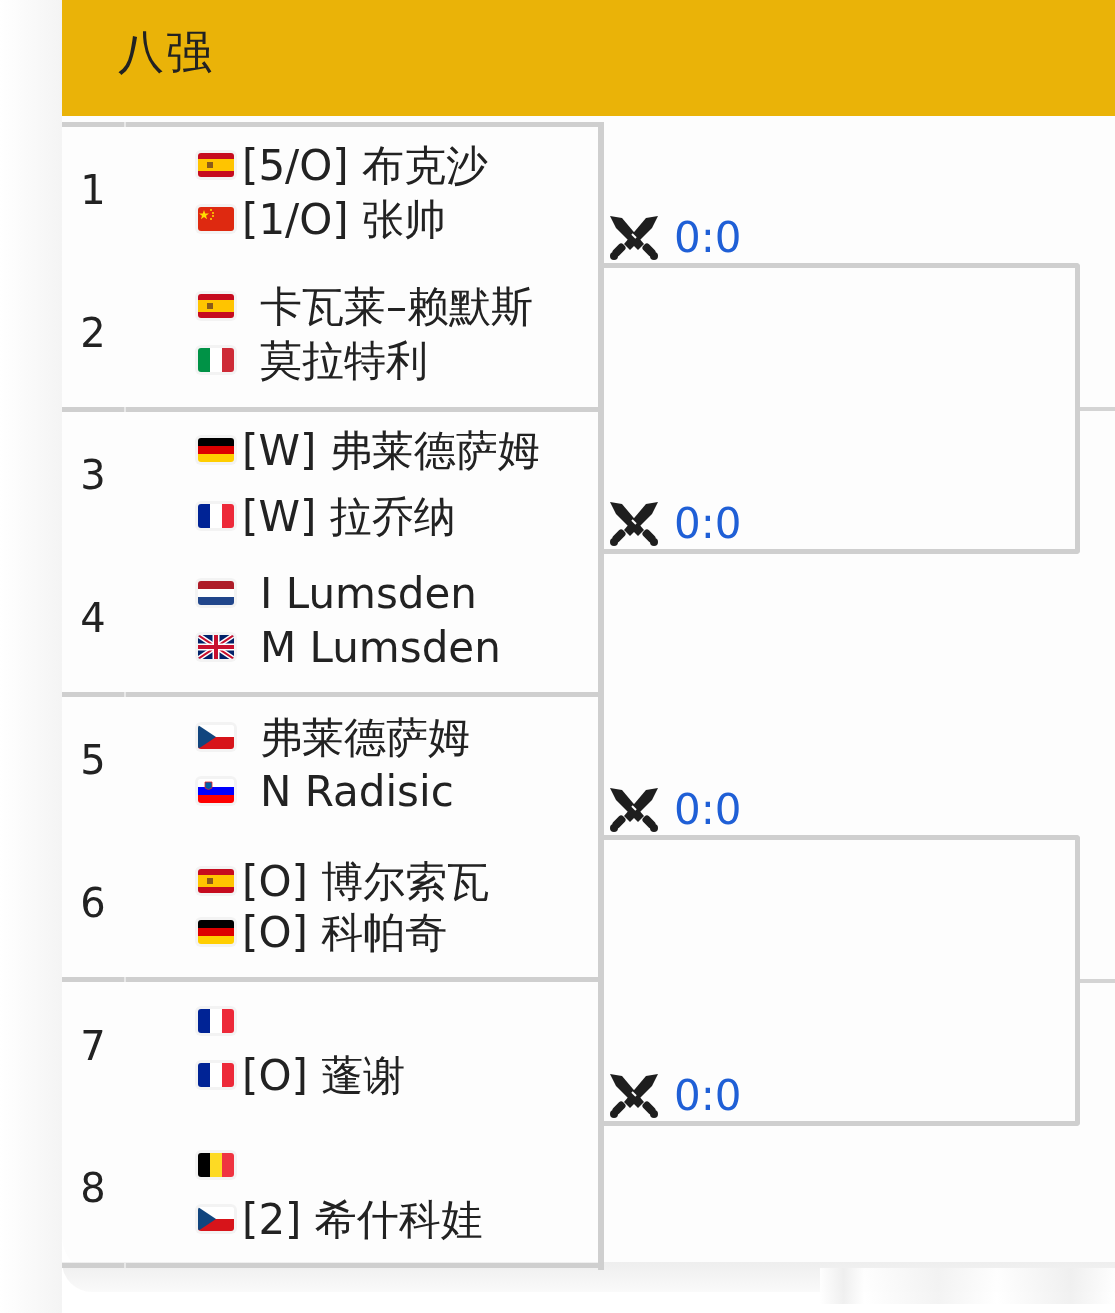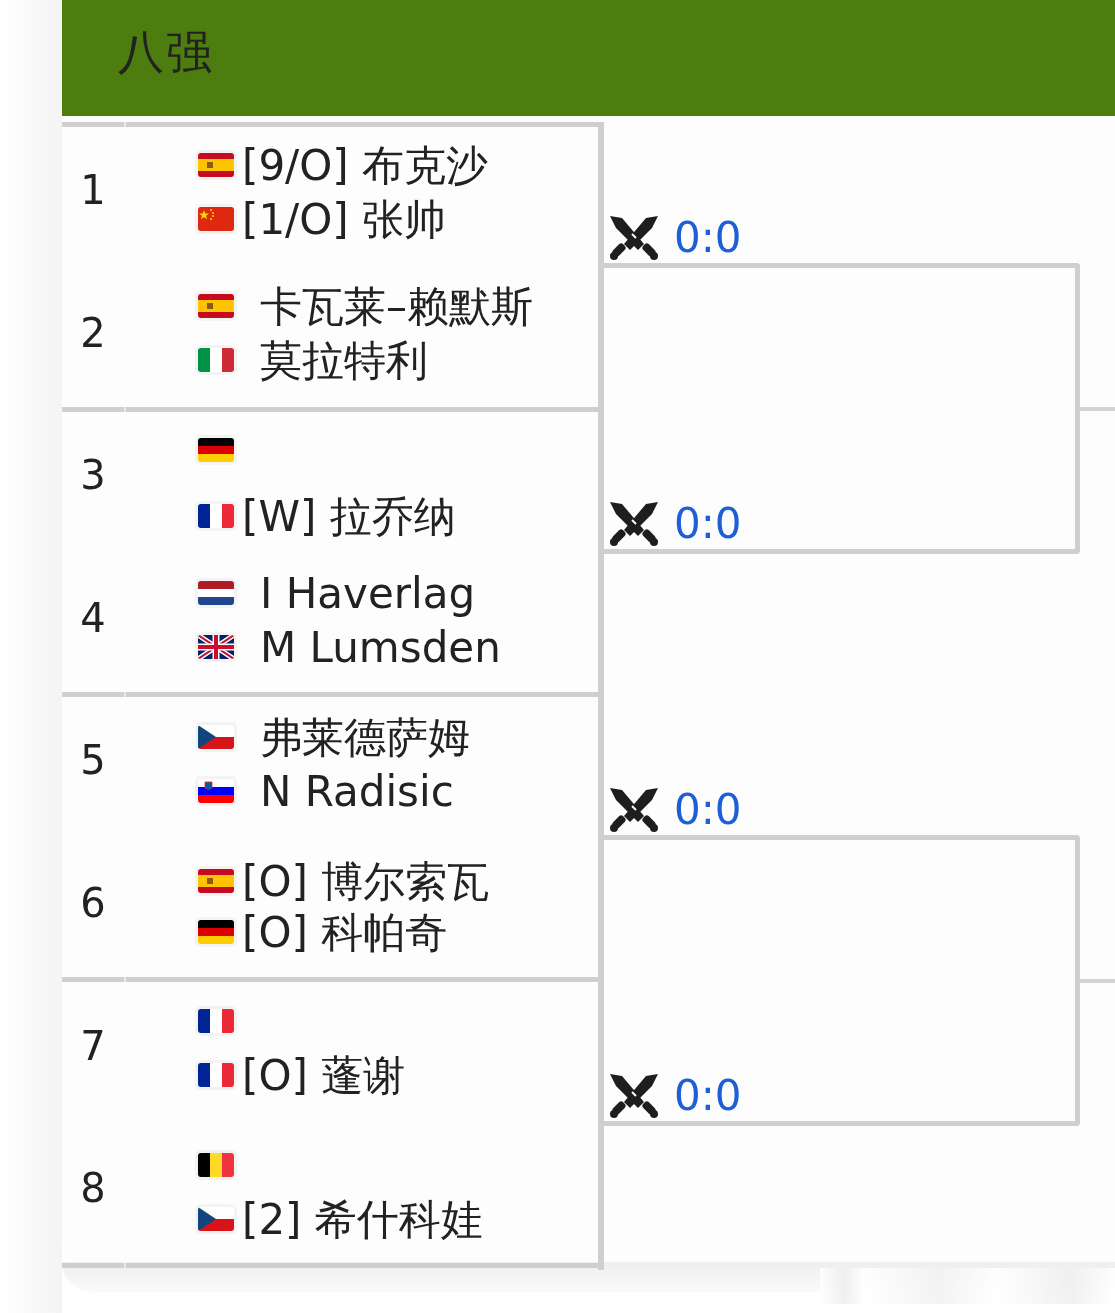--- a/index.html
+++ b/index.html
@@ -1,21 +1,21 @@
 <!DOCTYPE html>
 <html><head>
 <meta charset="utf-8">
 <style>
   * { box-sizing: border-box; margin: 0; padding: 0; }
   html, body { width: 1115px; height: 1313px; background: #ffffff; overflow: hidden; }
   body { position: relative; font-family: "DejaVu Sans", "Liberation Sans", sans-serif; color: #222; }
   .page { position: absolute; left: 0; top: 0; width: 1115px; height: 1313px; background: #fff; }
   .left-fade { position: absolute; left: 0; top: 0; width: 62px; height: 1313px;
     background: linear-gradient(to right, #ffffff 0%, #f4f4f4 100%); }
-  .header { position: absolute; left: 62px; top: 0; width: 1053px; height: 116px; background: #4d7c0f; }
+  .header { position: absolute; left: 62px; top: 0; width: 1053px; height: 116px; background: #eab308; }
   .header-title { position: absolute; left: 56px; top: 22px; font-size: 46px; color: #222; letter-spacing: 2px; }
   .card { position: absolute; left: 62px; top: 116px; width: 1053px; height: 1160px; background: #fdfdfd;
     border-bottom-left-radius: 40px; overflow: hidden; }
   .card-shadow { position: absolute; left: 62px; top: 1262px; width: 1053px; height: 30px;
     background: linear-gradient(to bottom, #eeeeee, #fafafa); border-bottom-left-radius: 40px; }
   .group { position: absolute; left: 62px; width: 538px; height: 285px; }
   .group-line { position: absolute; left: 0; width: 538px; height: 5px; background: #cfcfcf; }
   .group-line .split { position: absolute; left: 62px; top: 0; width: 2px; height: 5px; background: #e8e8e8; }
   .seed { position: absolute; left: 0; width: 62px; text-align: center; font-size: 40px; color: #222; }
   .player { position: absolute; left: 0; height: 54px; width: 538px; }
@@ -64,21 +64,21 @@
   <div class="group" style="top:127px;">
     <div class="seed" style="top:40px;">1</div>
     <div class="player" style="top:12px;">
       <span class="flag">
         <svg width="36" height="24" viewBox="0 0 36 24">
             <rect width="36" height="24" fill="#c60b1e"></rect>
             <rect y="6" width="36" height="12" fill="#ffc400"></rect>
             <rect x="9" y="9" width="6" height="6" fill="#8a5a1a"></rect>
           </svg>
       </span>
-      <span class="pname">[9/O] 布克沙</span>
+      <span class="pname">[5/O] 布克沙</span>
     </div>
     <div class="player" style="top:66px;">
       <span class="flag">
         <svg width="36" height="24" viewBox="0 0 36 24">
             <rect width="36" height="24" fill="#de2910"></rect>
             <polygon points="6,3 7.2,6.5 11,6.5 8,8.7 9.1,12.2 6,10 2.9,12.2 4,8.7 1,6.5 4.8,6.5" fill="#ffde00"></polygon>
             <circle cx="13" cy="3" r="1" fill="#ffde00"></circle>
             <circle cx="15" cy="6" r="1" fill="#ffde00"></circle>
             <circle cx="15" cy="9" r="1" fill="#ffde00"></circle>
             <circle cx="13" cy="12" r="1" fill="#ffde00"></circle>
@@ -115,20 +115,21 @@
   <div class="group" style="top:412px;">
     <div class="seed" style="top:40px;">3</div>
     <div class="player" style="top:12px;">
       <span class="flag">
         <svg width="36" height="24" viewBox="0 0 36 24">
             <rect width="36" height="8" fill="#000"></rect>
             <rect y="8" width="36" height="8" fill="#dd0000"></rect>
             <rect y="16" width="36" height="8" fill="#ffce00"></rect>
           </svg>
       </span>
+      <span class="pname">[W] 弗莱德萨姆</span>
     </div>
     <div class="player" style="top:78px;">
       <span class="flag">
         <svg width="36" height="24" viewBox="0 0 36 24">
             <rect width="12" height="24" fill="#002395"></rect>
             <rect x="12" width="12" height="24" fill="#ffffff"></rect>
             <rect x="24" width="12" height="24" fill="#ed2939"></rect>
           </svg>
       </span>
       <span class="pname">[W] 拉乔纳</span>
@@ -138,21 +139,21 @@
   <div class="group" style="top:555px;">
     <div class="seed" style="top:40px;">4</div>
     <div class="player" style="top:12px;">
       <span class="flag">
         <svg width="36" height="24" viewBox="0 0 36 24">
             <rect width="36" height="8" fill="#ae1c28"></rect>
             <rect y="8" width="36" height="8" fill="#ffffff"></rect>
             <rect y="16" width="36" height="8" fill="#21468b"></rect>
           </svg>
       </span>
-      <span class="pname noseed">I Haverlag</span>
+      <span class="pname noseed">I Lumsden</span>
     </div>
     <div class="player" style="top:66px;">
       <span class="flag">
         <svg width="36" height="24" viewBox="0 0 36 24">
             <rect width="36" height="24" fill="#012169"></rect>
             <path d="M0,0 L36,24 M36,0 L0,24" stroke="#fff" stroke-width="5"></path>
             <path d="M0,0 L36,24 M36,0 L0,24" stroke="#c8102e" stroke-width="2"></path>
             <path d="M18,0 V24 M0,12 H36" stroke="#fff" stroke-width="7"></path>
             <path d="M18,0 V24 M0,12 H36" stroke="#c8102e" stroke-width="4"></path>
           </svg>

